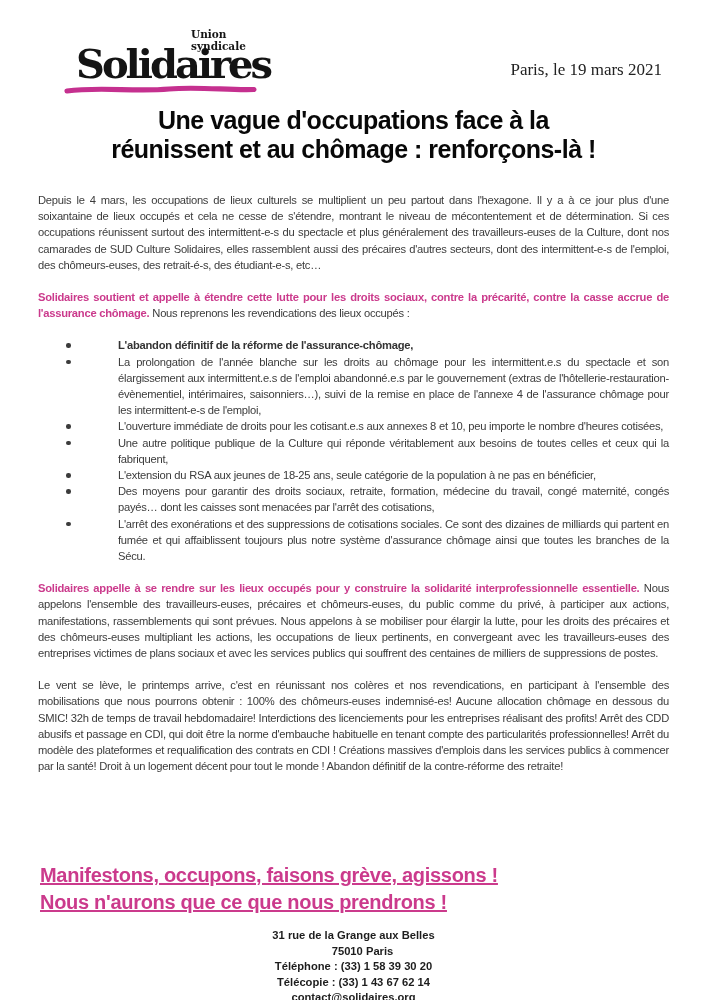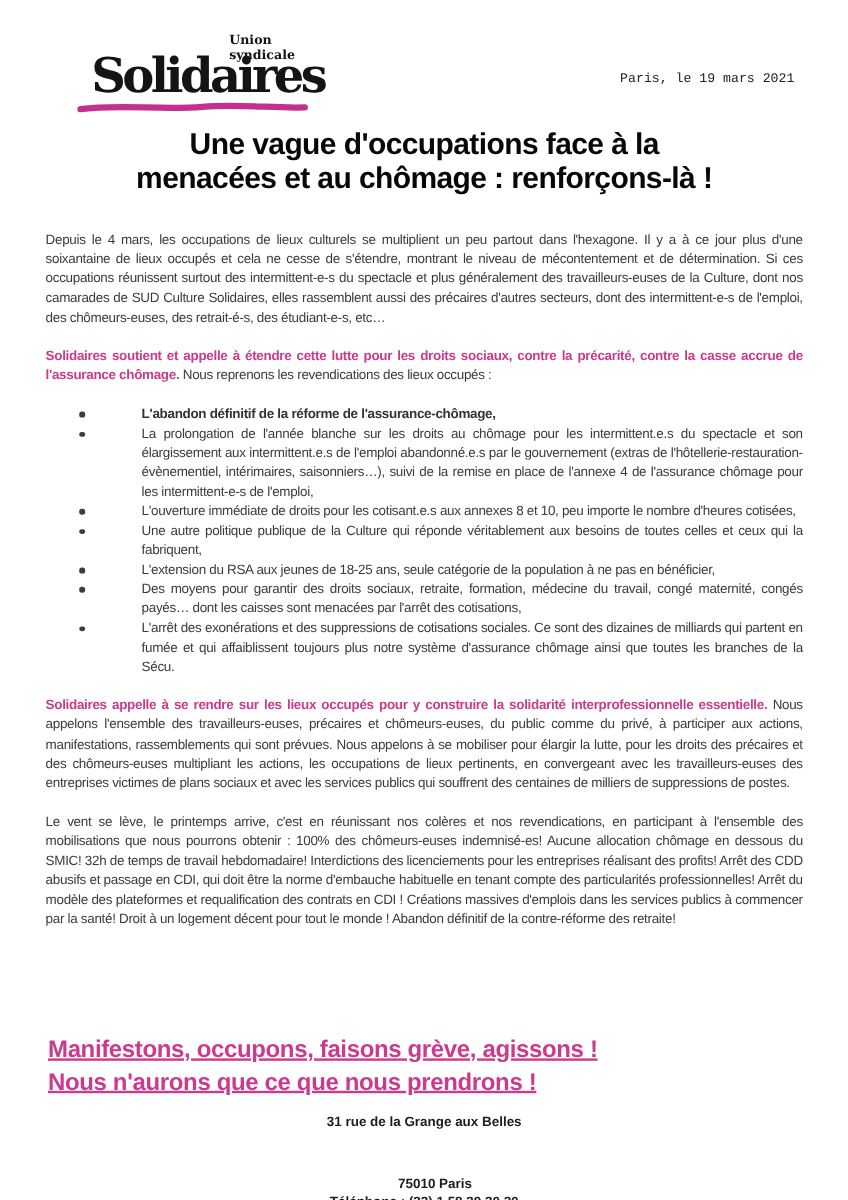--- a/index.html
+++ b/index.html
@@ -30,22 +30,22 @@
     font-family: "DejaVu Serif", serif;
     font-weight: bold;
     font-size: 10.5px; line-height: 11.5px;
     color: #141414;
     white-space: pre-line;
   }
   .logo-underline { position: absolute; left: 0; top: 55px; }
 
   .dateline {
     position: absolute; right: 45px; top: 60px;
-    font-family: Liberation Mono, monospace;
-    font-size: 11px; color: #222222;
+    font-family: Liberation Serif, serif;
+    font-size: 17px; color: #222222;
   }
 
   
   .title {
     position: absolute; left: 0; top: 106px; width: 707px;
     text-align: center;
     font-weight: 800;
     font-size: 25px; line-height: 28.5px;
     letter-spacing: -0.5px;
     color: #080808;
@@ -84,42 +84,42 @@
 
   
   .footer {
     position: absolute; left: 0; top: 928px; width: 707px;
     text-align: center;
     font-weight: bold;
     font-size: 11.2px; line-height: 15.5px;
     color: #1d1d1d;
   }
   .footer .row { display: flex; justify-content: center; flex-direction: column; }
-  .footer .gap-lg { margin-left: 18px; margin-top: 36px; }
+  .footer .gap-lg { margin-left: 18px; }
   .footer .gap-md { margin-left: 0; text-align: center; }
   .footer .sep { margin: 0 16px; }
 </style>
 </head>
 <body>
 
 <div class="page">
 
   <div class="logo">
     <div class="logo-word">Solidaires</div>
     <div class="logo-tagline">Union
 syndicale</div>
     <svg class="logo-underline" width="194" height="14" viewBox="0 0 194 14">
       <path d="M3 8 C 35 3.5, 70 9, 105 6 C 135 3.5, 165 7.5, 190 6.5" stroke="#c5308f" stroke-width="5.2" fill="none" stroke-linecap="round"></path>
     </svg>
   </div>
   <div class="dateline">Paris, le 19 mars 2021</div>
 
   <div class="title">
     <div>Une vague d'occupations face à la</div>
-    <div>menacées et au chômage : renforçons-là !</div>
+    <div>réunissent et au chômage : renforçons-là !</div>
   </div>
 
   <div class="body-col">
 
     <p class="para">Depuis le 4 mars, les occupations de lieux culturels se multiplient un peu partout dans l'hexagone. Il y a à ce jour plus d'une soixantaine de lieux occupés et cela ne cesse de s'étendre, montrant le niveau de mécontentement et de détermination. Si ces occupations réunissent surtout des intermittent-e-s du spectacle et plus généralement des travailleurs-euses de la Culture, dont nos camarades de SUD Culture Solidaires, elles rassemblent aussi des précaires d'autres secteurs, dont des intermittent-e-s de l'emploi, des chômeurs-euses, des retrait-é-s, des étudiant-e-s, etc…</p>
 
     <p class="para"><span class="pink-lead">Solidaires soutient et appelle à étendre cette lutte pour les droits sociaux, contre la précarité, contre la casse accrue de l'assurance chômage.</span><span> Nous reprenons les revendications des lieux occupés :</span></p>
 
     <ul class="revendications">
       <li><span class="bold">L'abandon définitif de la réforme de l'assurance-chômage,</span><span></span></li>

